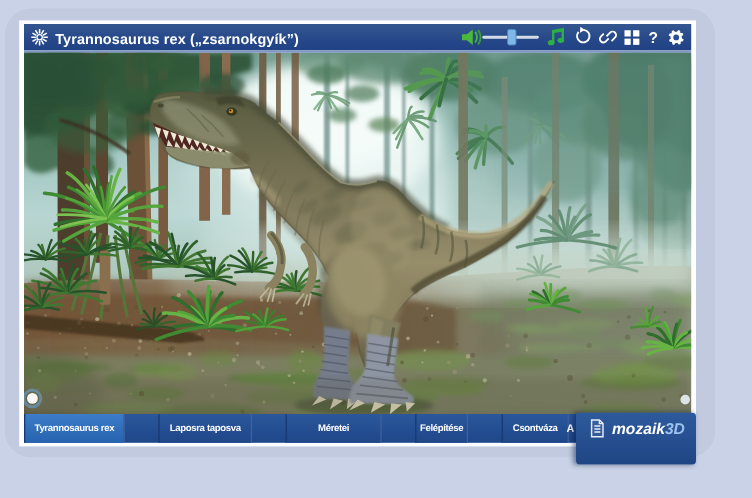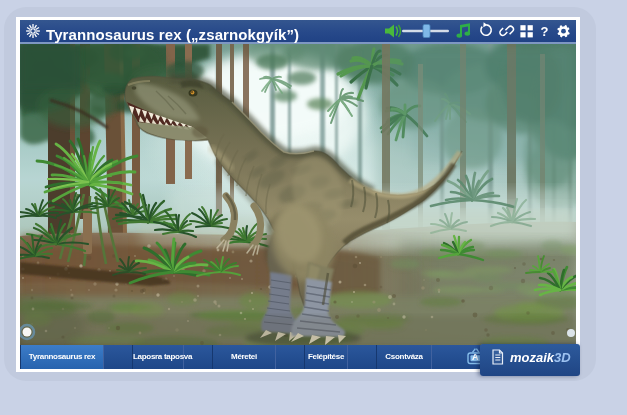--- a/index.html
+++ b/index.html
@@ -2,29 +2,29 @@
 <html><head>
 <meta charset="utf-8">
 <style>
   * { margin:0; padding:0; box-sizing:border-box; }
   html,body { width:627px; height:415px; overflow:hidden; }
   body { background:#c9d2e6; font-family:"Liberation Sans", sans-serif; position:relative; }
   #halo { position:absolute; left:4px; top:7px; width:592px; height:374px; background:#c1cade; border-radius:22px; }
   #win { position:absolute; left:16px; top:17px; width:564px; height:355px; background:#ffffff; }
   #titlebar { position:absolute; left:4px; top:3px; width:556px; height:24px;
      background:linear-gradient(#34568f, #27498a 55%, #204285); border-bottom:2px solid #7e97c2; }
-  #title { position:absolute; left:26px; top:5.5px; color:#ffffff; font-size:15px; font-weight:bold; letter-spacing:0.1px; }
+  #title { position:absolute; left:26px; top:5.5px; color:#ffffff; font-size:12px; font-weight:bold; letter-spacing:0.1px; }
   #scene { position:absolute; left:4px; top:27px; width:556px; height:301px; }
   #tabbar { position:absolute; left:4px; top:328px; width:556px; height:24px;
      background:linear-gradient(#2b579c, #1e4788); display:flex; }
   .tab { height:24px; color:#fff; font-size:8px; font-weight:bold; text-align:center; letter-spacing:-0.3px;
      line-height:24px; border-right:1px solid #41629f; border-left:1px solid #16386f;
      background:linear-gradient(#2b579c, #1e4788); white-space:nowrap; }
   .tab.active { background:linear-gradient(#3c7cc8, #2763ae); }
-  #mozpanel { position:absolute; right:-4px; top:-1px; width:100px; height:32px;
+  #mozpanel { position:absolute; right:-4px; top:-1px; width:100px; height:43px;
      background:linear-gradient(#2d5a9c, #1f4584); border-radius:3px;
      box-shadow:-2px 0 4px rgba(0,20,60,0.45); }
   #tabbar { position:absolute;gap:28px; }
 </style>
 </head>
 <body>
 <div id="halo"></div>
 <div id="win">
   <div id="titlebar">
     <svg width="556" height="24" style="position:absolute;left:0;top:0">
@@ -924,22 +924,22 @@
 <ellipse cx="10" cy="280" rx="55" ry="32" fill="#4c5238" opacity="0.3" filter="url(#b6)"></ellipse>
 <circle cx="7" cy="288" r="4.5" fill="#ffffff" opacity="0.95"></circle>
 <circle cx="7" cy="288" r="7" fill="none" stroke="#6aa5dd" stroke-width="2.5" opacity="0.55"></circle>
 <circle cx="551" cy="289" r="4" fill="#e8f0f8" opacity="0.9"></circle>
 <rect width="556" height="301" fill="none"></rect>
 </svg>
 
   </div>
   <div id="tabbar">
     <div class="tab active" style="width:84px">Tyrannosaurus rex</div>
-    <div class="tab" style="width:52px">Laposra taposva</div>
-    <div class="tab" style="width:64px">Méretei</div>
+    <div class="tab" style="width:78px">Laposra taposva</div>
+    <div class="tab" style="width:80px">Méretei</div>
     <div class="tab" style="width:44px">Felépítése</div>
     <div class="tab" style="width:56px">Csontváza</div>
     <svg width="28" height="24" style="display:block">
       <g stroke="#85bce9" stroke-width="1.4" fill="none">
         <rect x="8" y="8" width="15.5" height="10.5" rx="2.2"></rect>
         <rect x="10.5" y="10.2" width="10.5" height="6" rx="1" fill="#85bce9" stroke="none"></rect>
         <path d="M12.5,7.4 L15.4,3.6 M19,7.4 L16.4,3.6"></path>
       </g>
     </svg>
     <span style="position:absolute;left:452px;top:0;width:14px;line-height:24px;color:#fff;font-size:9px;font-weight:bold">A</span>

